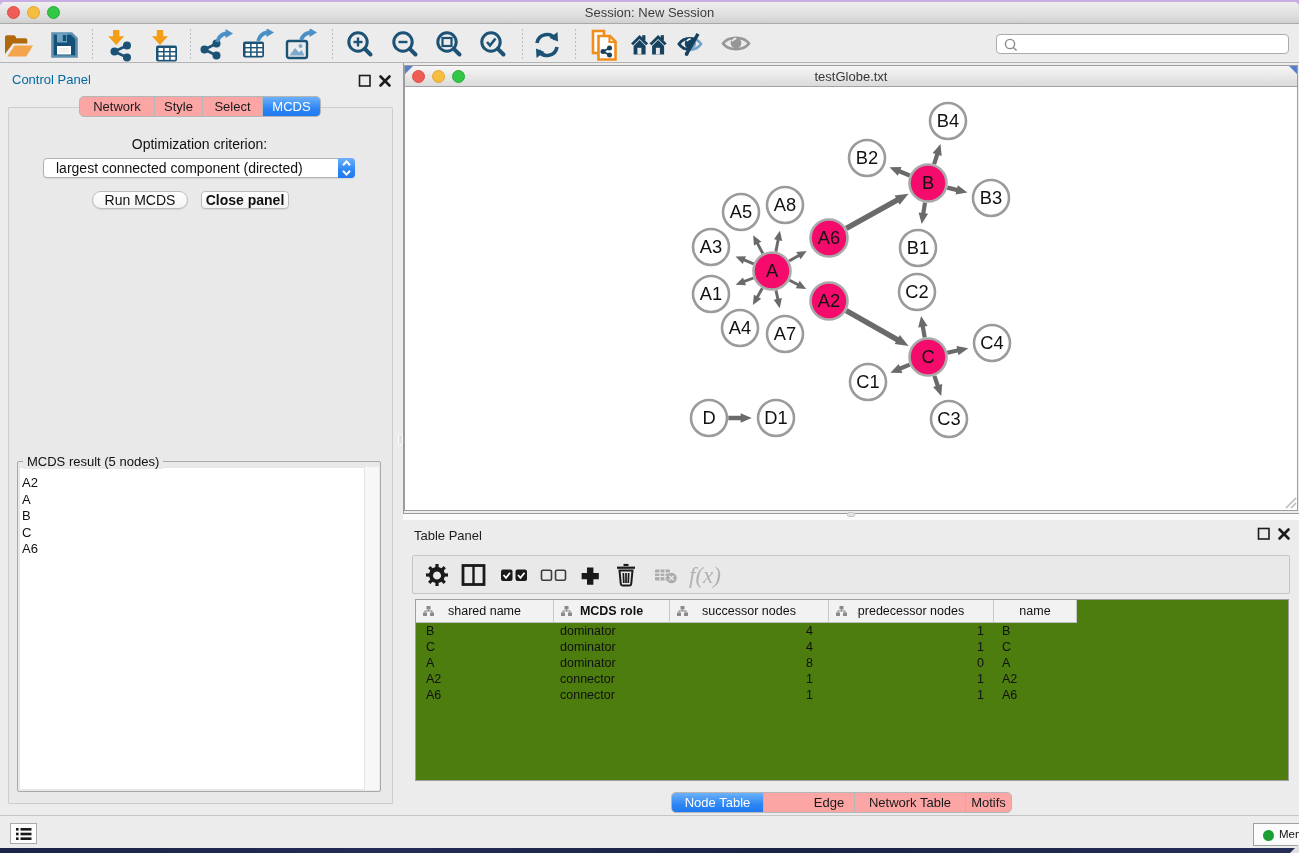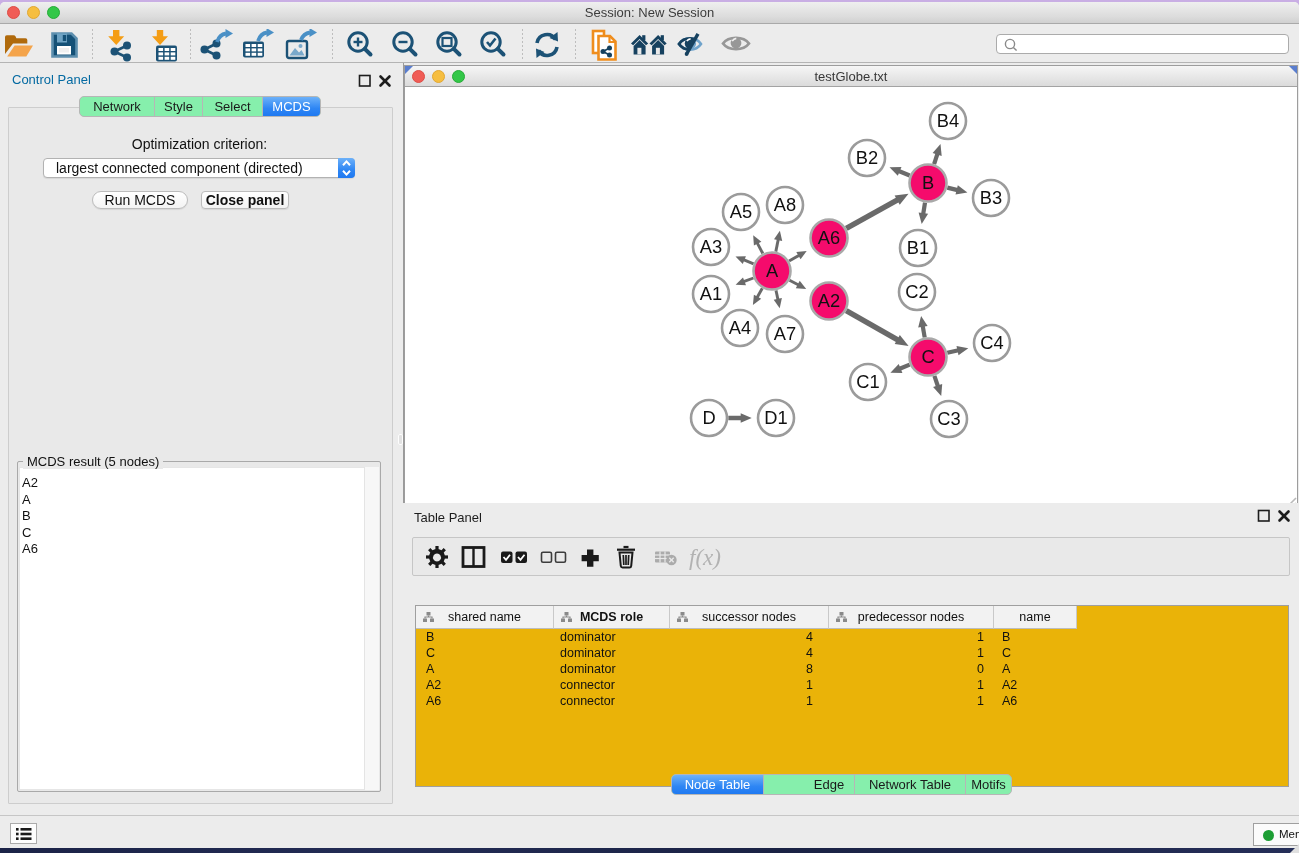--- a/index.html
+++ b/index.html
@@ -13,21 +13,21 @@
 .tl { position:absolute; width:13px; height:13px; border-radius:50%; top:4px; }
 
 #toolbar { position:absolute; left:0; top:23px; width:1299px; height:38px; background:#ececec; border-bottom:1px solid #b4b4b4; }
 .sep { position:absolute; top:4px; height:30px; width:1px; background-image:linear-gradient(#bdbdbd 50%, transparent 50%); background-size:1px 4px; }
 .ticon { position:absolute; top:3px; }
 #searchbox { position:absolute; left:996px; top:9px; width:293px; height:20px; background:#fff; border:1px solid #ababab; border-radius:4px; }
 
 #cpanel { position:absolute; left:0; top:61px; width:399px; height:755px; background:#ececec; }
 #cpanel .hdr { position:absolute; left:12px; top:9px; font-size:13px; color:#0369a1; }
 #cpanel .inner { position:absolute; left:8px; top:44px; width:385px; height:697px; background:#e9e9e9; border:1px solid #cdcdcd; border-radius:1px; }
-.tabs { position:absolute; display:flex; height:21px; background:#86efac; border:1px solid #b6b6b6; border-radius:5px; overflow:hidden; }
+.tabs { position:absolute; display:flex; height:21px; background:#fca5a5; border:1px solid #b6b6b6; border-radius:5px; overflow:hidden; }
 .tabs .tab { font-size:13px; color:#1a1a1a; text-align:center; line-height:19px; border-right:1px solid #b6b6b6; }
 .tabs .tab:last-child { border-right:none; }
 .tabs .sel { background:linear-gradient(#6db1f9,#2e86f4 60%,#1f79f1); color:#fff; }
 #topTabs { left:79px; top:33px; }
 .combo { position:absolute; left:43px; top:95px; width:312px; height:20px; background:#fff; border:1px solid #b2b2b2; border-radius:4px; font-size:14px; color:#111; line-height:18px; padding-left:12px; box-shadow:0 1px 1px rgba(0,0,0,0.08); }
 .combo .step { position:absolute; right:-1px; top:-1px; width:17px; height:20px; border-radius:0 4px 4px 0; background:linear-gradient(#6db1f9,#2e86f4 60%,#1f79f1); }
 .pbtn { position:absolute; height:18px; background:linear-gradient(#ffffff,#f3f3f3); border:1px solid #bcbcbc; border-radius:4px; font-size:14px; color:#111; text-align:center; line-height:16px; box-shadow:0 1px 1px rgba(0,0,0,0.08); }
 
 #mcdsgroup { position:absolute; left:17px; top:398px; width:364px; height:331px; border:1px solid #a9a9a9; border-radius:2px; }
 #mcdsgroup .glabel { position:absolute; left:5px; top:-8px; background:#e9e9e9; padding:0 4px; font-size:13px; color:#111; }
@@ -39,24 +39,24 @@
 #mdi .dleft { position:absolute; left:4px; top:0; width:1px; height:450px; background:#9a9a9a; }
 #mdi .dbottom { position:absolute; left:4px; top:450px; width:896px; height:1px; background:#9a9a9a; }
 #mdi .hstrip { position:absolute; left:4px; top:451px; width:896px; height:6px; background:#fafafa; }
 #vhandle { position:absolute; left:398px; top:432px; width:5px; height:11px; background:#e2e2e2; border:1px solid #fdfdfd; border-radius:2px; }
 #hhandle { position:absolute; left:847px; top:510px; width:8px; height:5px; background:#e2e2e2; border:1px solid #c9c9c9; border-radius:2px; }
 #netwin { position:absolute; left:5px; top:2px; width:894px; height:446px; background:#fff; border:1px solid #9d9d9d; }
 #netwin .wtitle { position:absolute; left:0; top:0; width:892px; height:21px; background:linear-gradient(#f6f6f6,#dbdbdb); border-bottom:1px solid #a3a3a3;padding-left:8px; }
 #netwin .wtitle .t { position:absolute; left:0; right:0; top:3px; text-align:center; font-size:13px; color:#383838; }
 #graphbox { position:absolute; left:0; top:22px; width:892px; height:422px; background:#fff; }
 
-#tpanel { position:absolute; left:399px; top:501px; width:900px; height:297px; background:#ececec; }
+#tpanel { position:absolute; left:399px; top:519px; width:900px; height:297px; background:#ececec; }
 #tpanel .hdr { position:absolute; left:15px; top:7px; font-size:13px; color:#1d1d1d; }
 #ttoolbar { position:absolute; left:13px; top:34px; width:878px; height:39px; background:#e9e9e9; border:1px solid #c6c6c6; border-radius:2px; }
-#tablebox { position:absolute; left:16px; top:78px; width:874px; height:182px; background:#eab308; border:1px solid #9f9f9f;margin-top:24px; }
+#tablebox { position:absolute; left:16px; top:78px; width:874px; height:182px; background:#4d7c0f; border:1px solid #9f9f9f; }
 .th { position:absolute; top:0; height:23px; background:#f2f2f2; border-right:1px solid #c9c9c9; border-bottom:1px solid #bdbdbd; font-size:12.5px; color:#111; text-align:center; line-height:23px; }
 .td { position:absolute; font-size:12.5px; color:#111; height:16px; line-height:16px; }
 #btmTabs { left:272px; top:271px; }
 
 #statusbar { position:absolute; left:0; top:813px; width:1299px; height:32px; background:#ececec; border-top:1px solid #c6c6c6; }
 #listbtn { position:absolute; left:10px; top:7px; width:27px; height:21px; background:#fdfdfd; border:1px solid #ababab; }
 #membtn { position:absolute; left:1253px; top:7px; width:74px; height:23px; background:#fbfbfb; border:1px solid #9f9f9f; font-size:11.5px; color:#111; }
 #membtn .dot { position:absolute; left:9px; top:5.5px; width:11px; height:11px; border-radius:50%; background:#1d9e34; }
 #membtn .txt { position:absolute; left:25px; top:4px; }
 #deskstrip { position:absolute; left:0; top:846px; width:1299px; height:5px; background:linear-gradient(90deg,#1b2347,#232c55 30%,#1a2244 60%,#252e58); }

